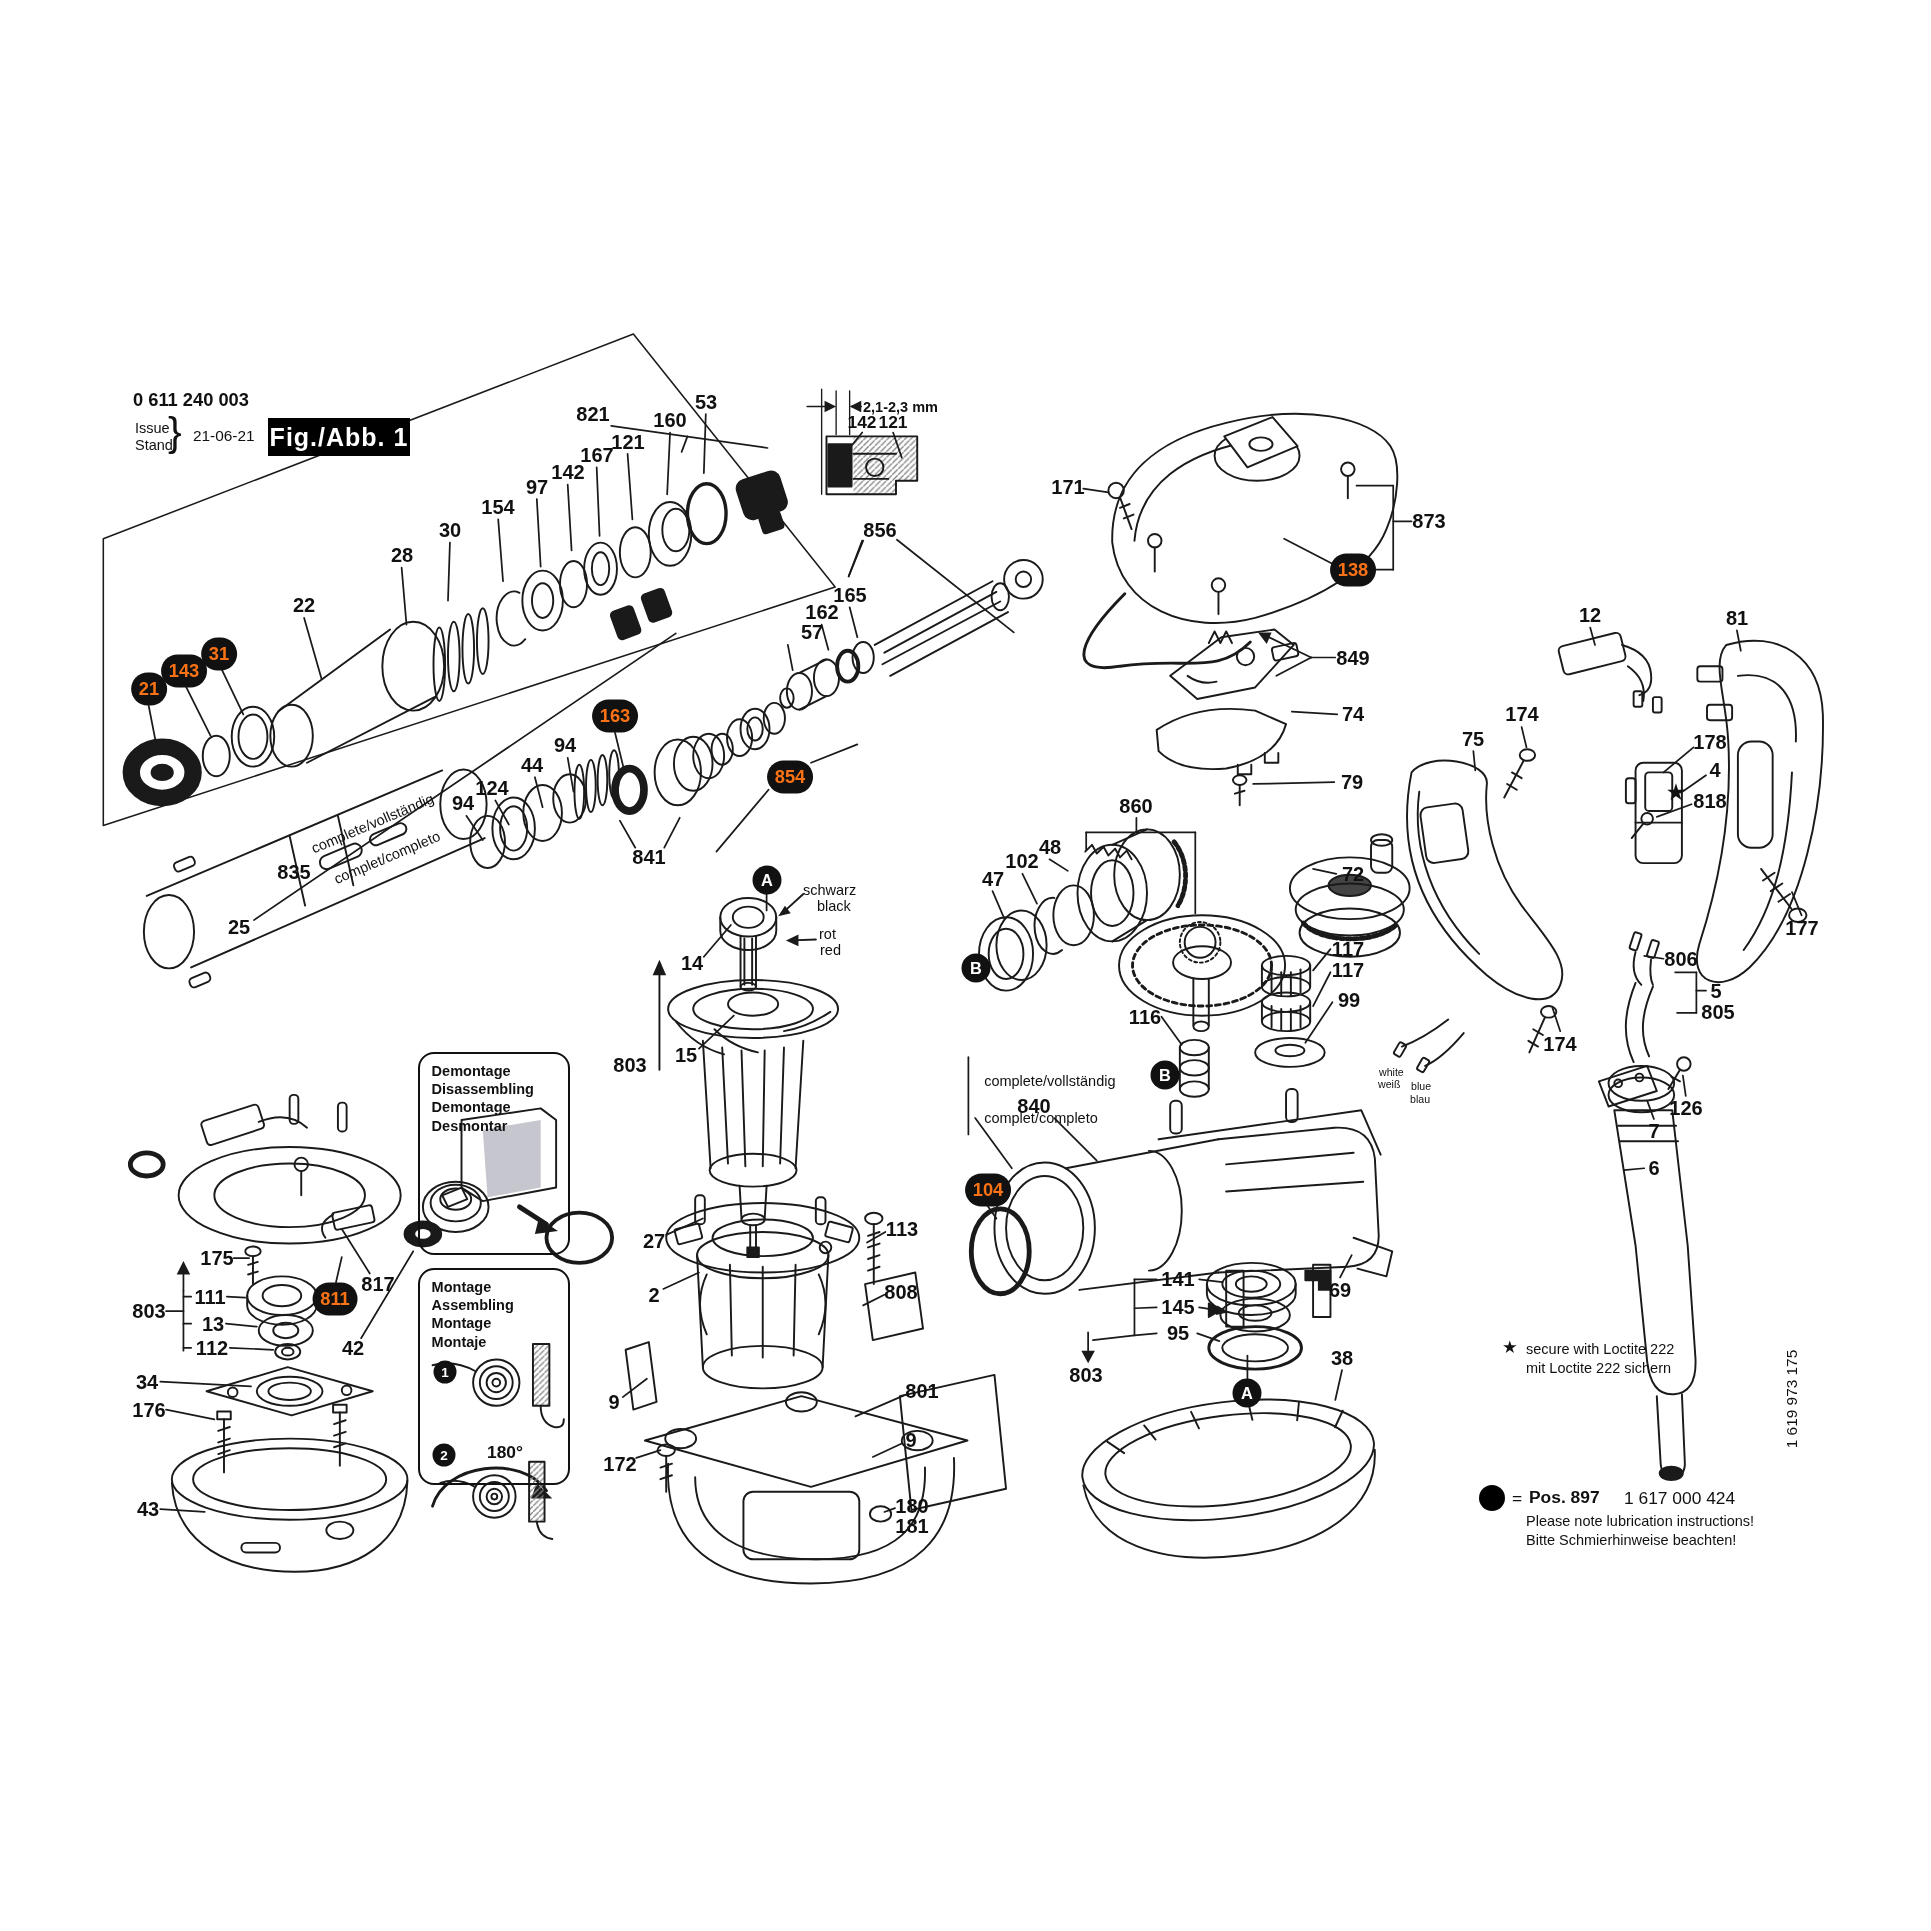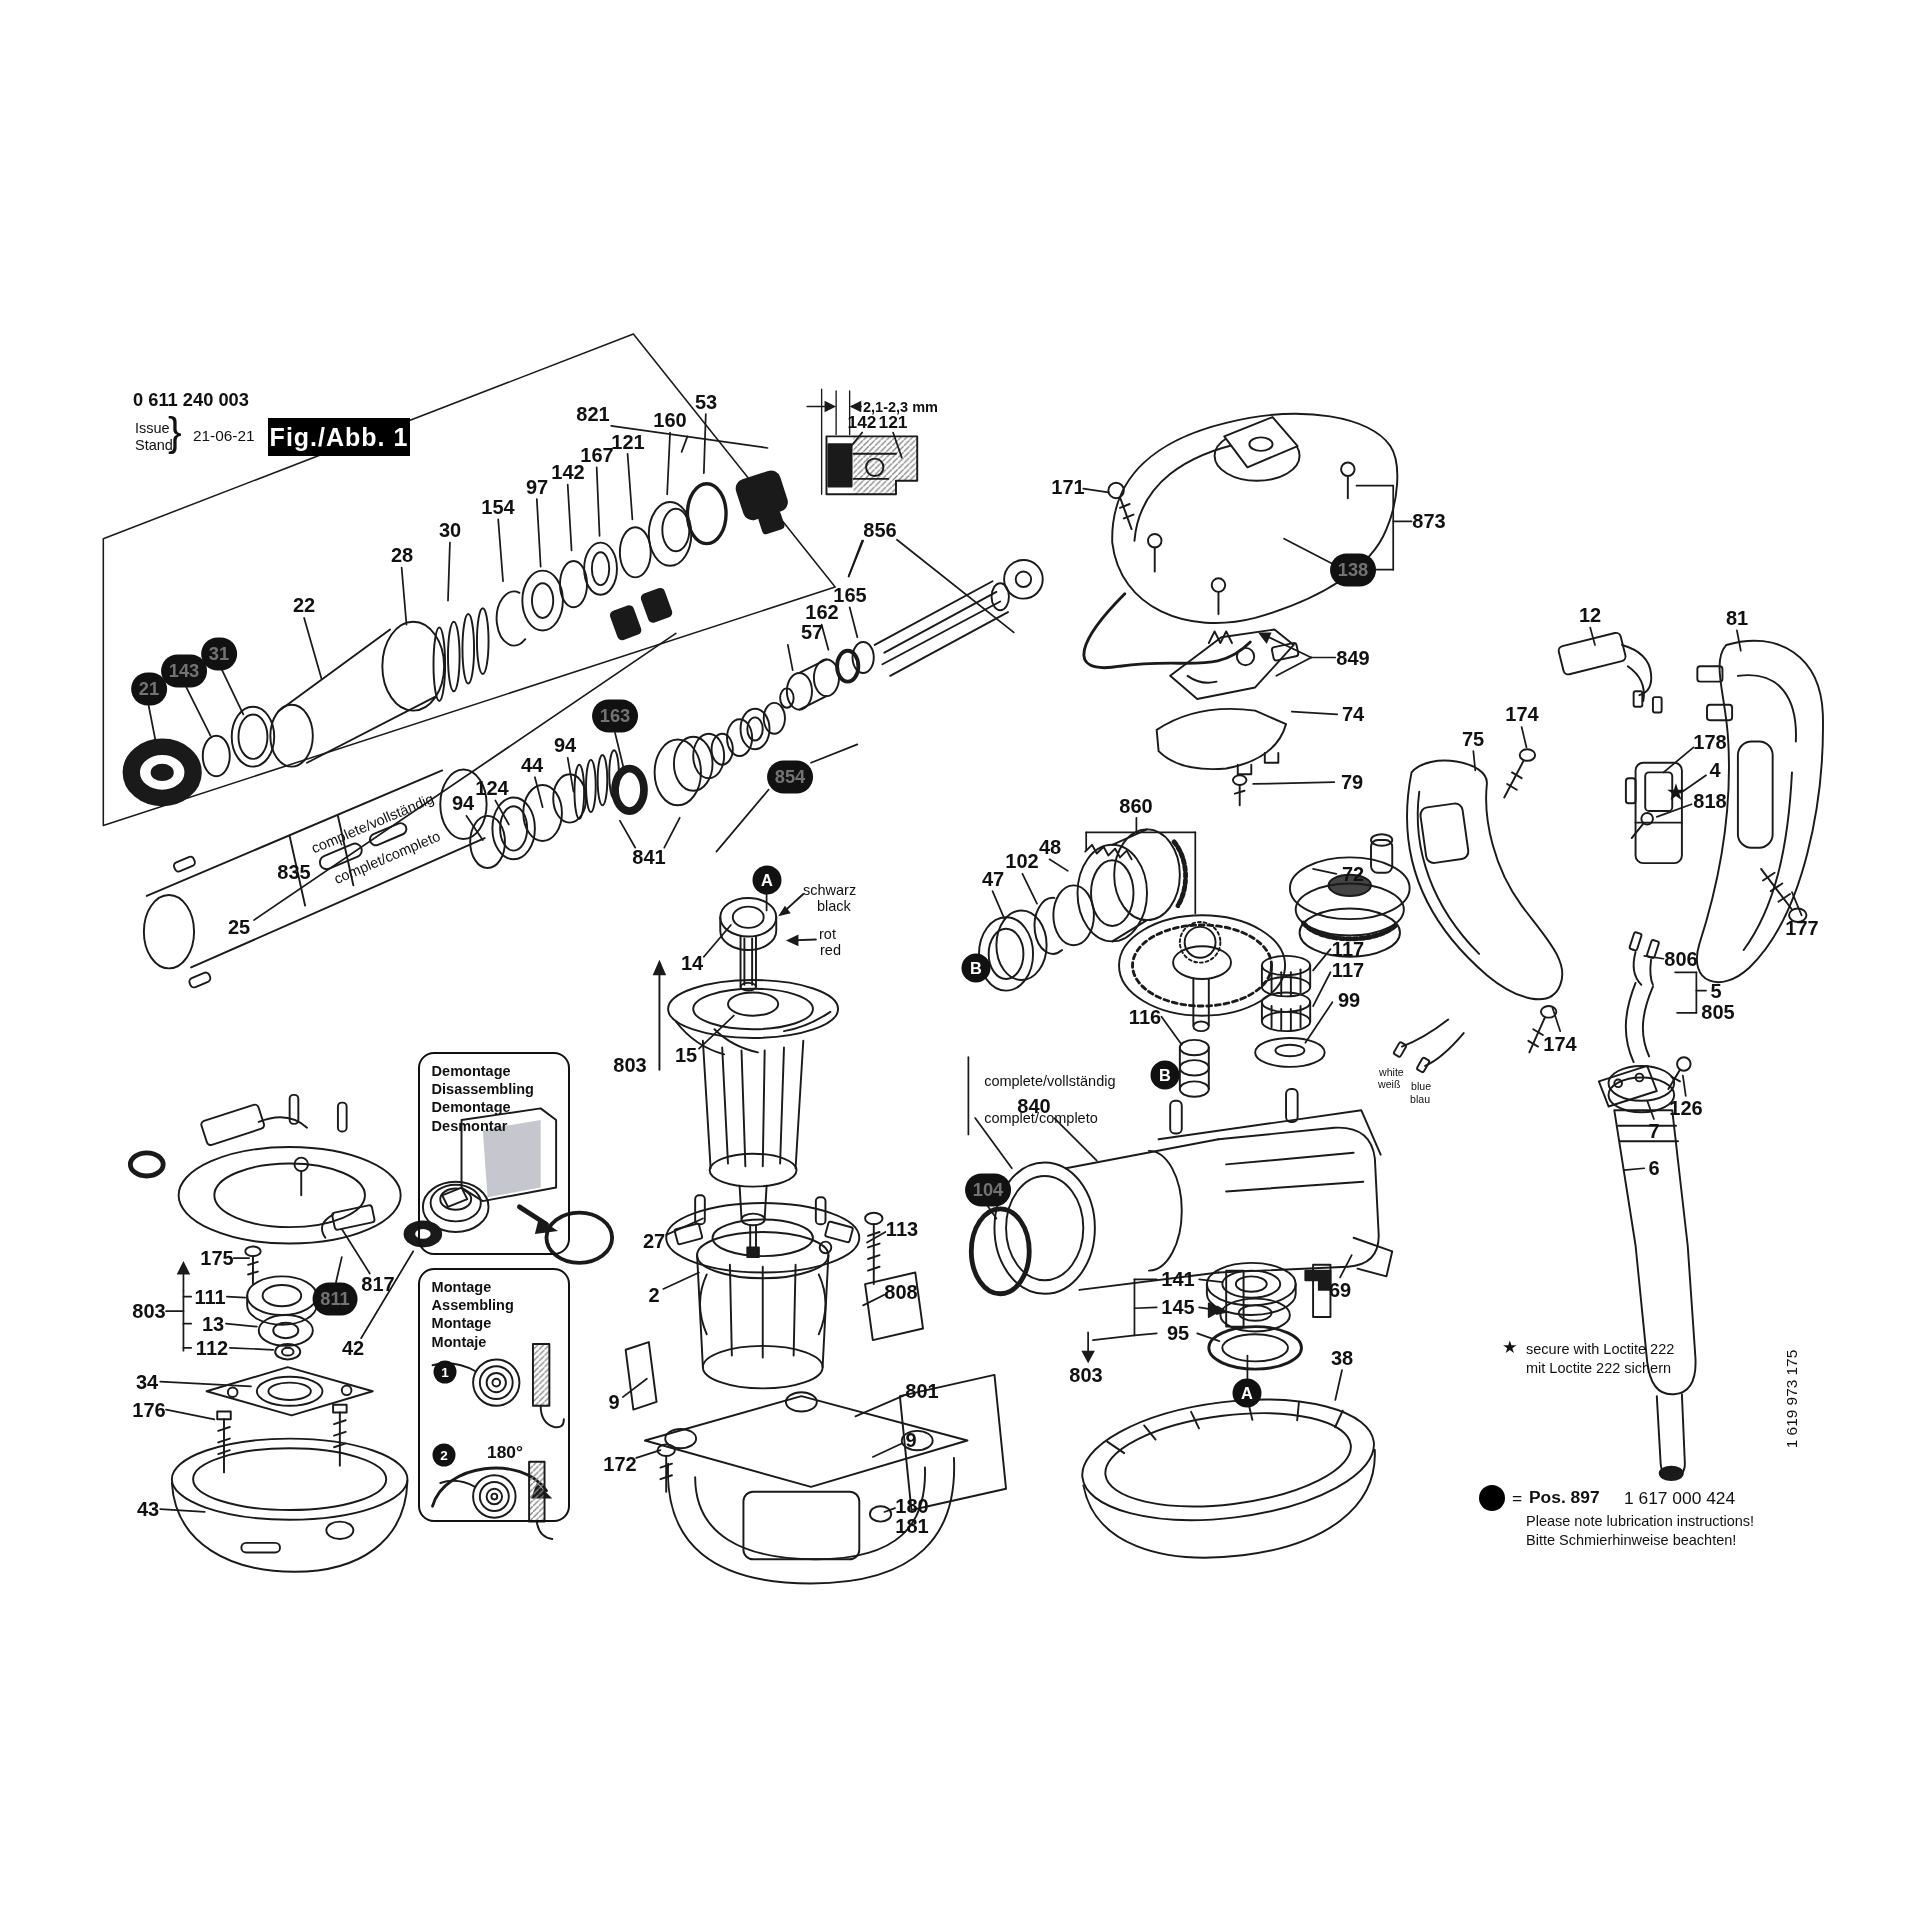--- a/index.html
+++ b/index.html
@@ -3,21 +3,21 @@
 <meta charset="utf-8">
 <style>
   html,body{margin:0;padding:0;background:#fff;}
   .page{position:relative;width:1931px;height:1931px;background:#fff;overflow:hidden;
         font-family:"Liberation Sans",sans-serif;color:#111;}
   svg{position:absolute;left:0;top:0;}
   .lbl{position:absolute;transform:translate(-50%,-50%);font-weight:bold;font-size:20px;
        color:#111;white-space:pre;line-height:1;text-align:center;}
   .lbl.small{font-size:17.4px;}
   .lbl.star{font-size:20px;}
-  .lbl.badge{background:#111;color:#737373;border-radius:19.3px;font-size:18.3px;height:33px;
+  .lbl.badge{background:#111;color:#f97316;border-radius:19.3px;font-size:18.3px;height:33px;
        min-width:33px;display:flex;align-items:center;justify-content:center;padding:0 7.7px;
        box-sizing:border-box;}
   .lbl.circ{background:#111;color:#fff;border-radius:50%;width:29px;height:29px;
        display:flex;align-items:center;justify-content:center;font-size:16.4px;padding:0;}
   .lbl.circ.sm{width:23px;height:23px;font-size:13.5px;}
   .txt{position:absolute;font-size:14.5px;line-height:18.3px;white-space:pre;}
   .b{font-weight:bold;}
   .figbox{position:absolute;left:268px;top:418px;width:142px;height:38px;background:#000;
        color:#fff;font-weight:bold;font-size:25px;display:flex;align-items:center;
        justify-content:center;letter-spacing:1px;}
@@ -707,21 +707,21 @@
   <div class="txt tiny" style="left:1410px;top:1093px;">blau</div>
 
   <div class="ibox" style="left:418px;top:1052px;width:152px;height:203px;">
     <div class="title">
       <span>Demontage</span><br>
       <span>Disassembling</span><br>
       <span>Demontage</span><br>
       <span>Desmontar</span>
     </div>
   </div>
-  <div class="ibox" style="left:418px;top:1268px;width:152px;height:254px;">
+  <div class="ibox" style="left:418px;top:1268px;width:152px;height:217px;">
     <div class="title">
       <span>Montage</span><br>
       <span>Assembling</span><br>
       <span>Montage</span><br>
       <span>Montaje</span>
     </div>
   </div>
 
   <div class="txt" style="left:1502px;top:1338px;font-size:17.4px;">★</div>
   <div class="txt" style="left:1526px;top:1340px;">secure with Loctite 222</div>

